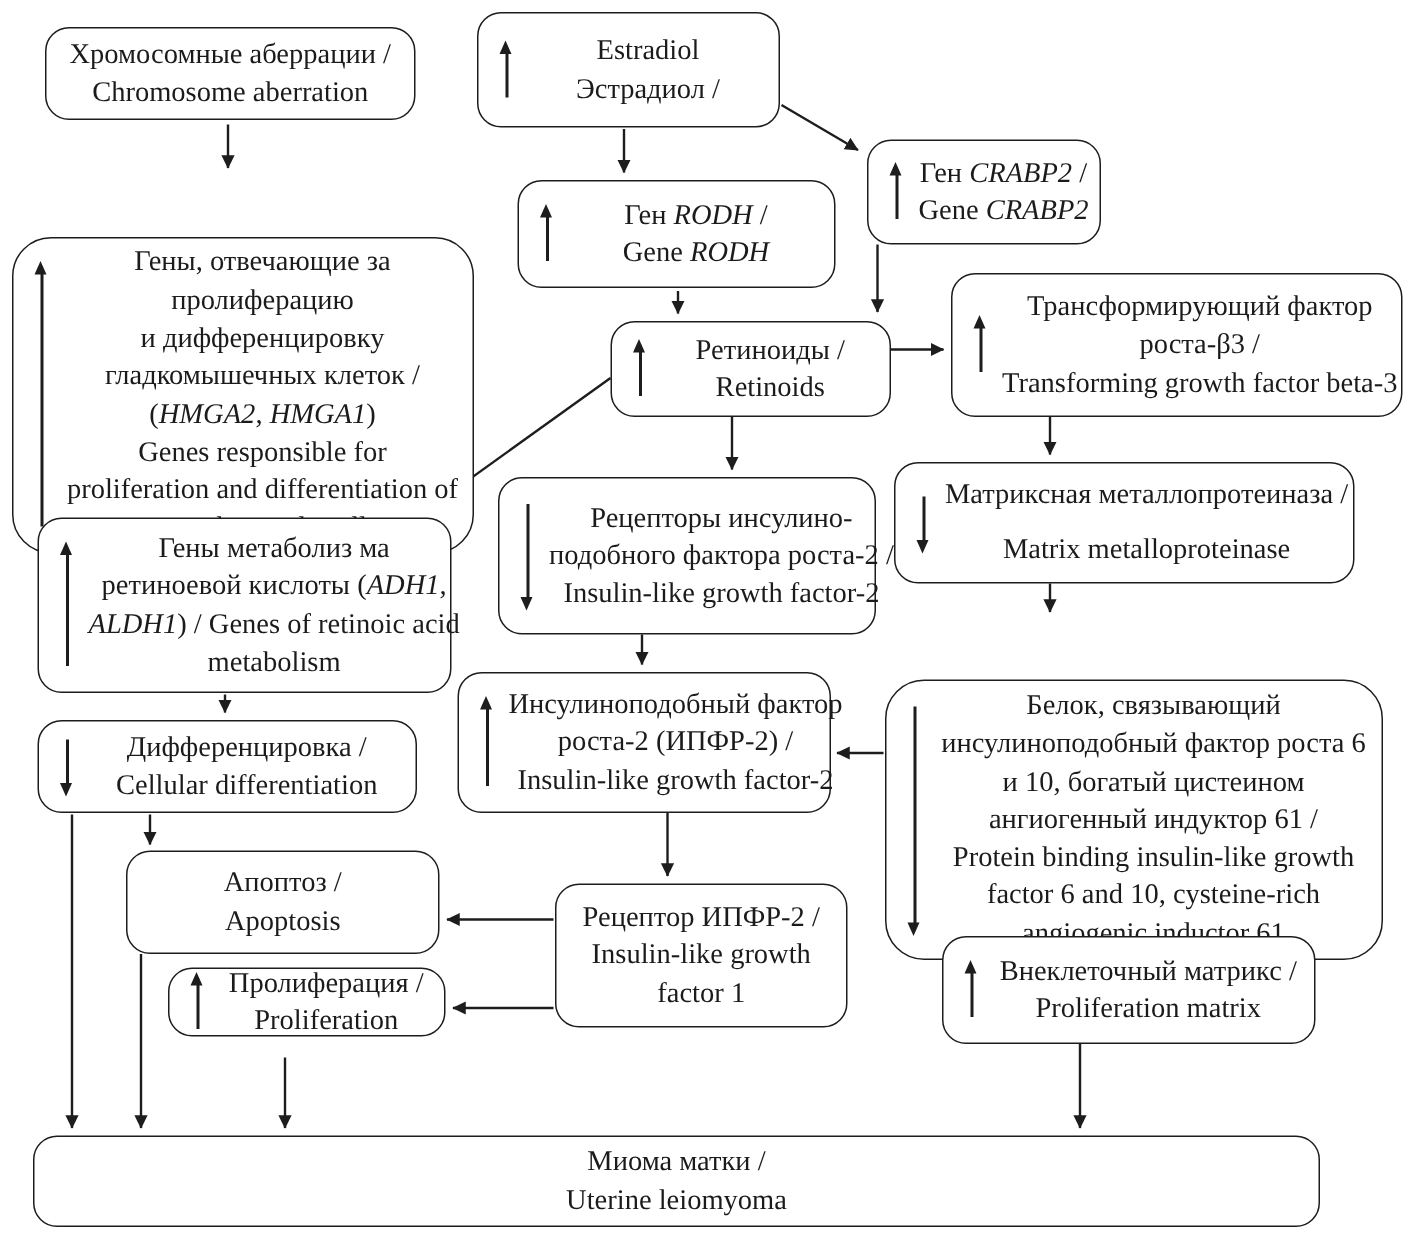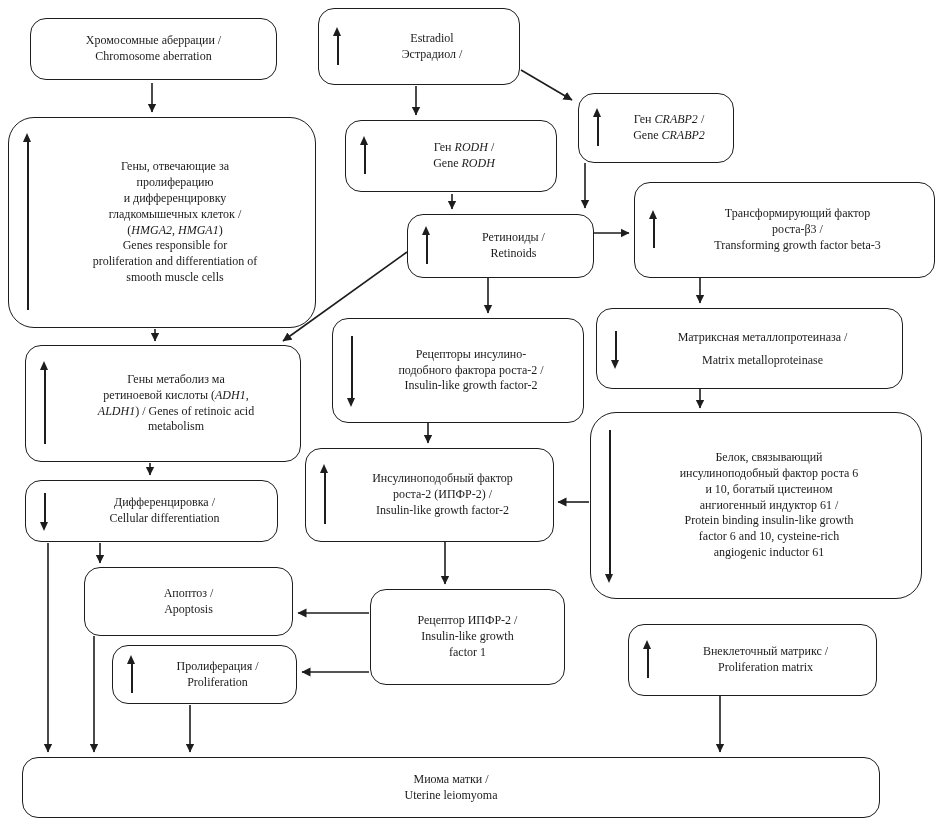--- a/index.html
+++ b/index.html
@@ -2,22 +2,22 @@
 <html><head>
 <meta charset="utf-8">
 <style>
   * { margin:0; padding:0; box-sizing:border-box; }
   html,body { background:#ffffff; }
   body { font-family:"Liberation Serif","DejaVu Serif",serif; color:#1b1b1b; }
   .canvas { position:relative; width:945px; height:825px; background:#ffffff; overflow:hidden; }
   .connectors { position:absolute; left:0; top:0; z-index:1; }
   .node { position:absolute; border:1.6px solid #1d1d1d; border-radius:16px; background:#ffffff;
           display:flex; align-items:center; z-index:2; }
-  .node.big-round { border-radius:26px; }
-  .ntext { flex:1; text-align:center; font-size:12px; line-height:1.33; padding:3px 7px; }
+  .node.big-round { border-radius:26px;margin-top:41px; }
+  .ntext { flex:1; text-align:center; font-size:19px; line-height:1.33; padding:3px 7px; }
   .ntext .line { white-space:nowrap; }
   .varrow { position:relative; width:13px; height:40px; flex:none; margin-left:13px; }
   .varrow.tall { align-self:stretch; height:auto; margin-top:15px; margin-bottom:15px; }
   .varrow::before { content:""; position:absolute; left:5.2px; width:1.7px; background:#1d1d1d; }
   .varrow.up::before { top:7px; bottom:2px; }
   .varrow.down::before { top:2px; bottom:7px; }
   .varrow.up::after { content:""; position:absolute; top:0; left:1.2px;
       border-left:4.6px solid transparent; border-right:4.6px solid transparent;
       border-bottom:9px solid #1d1d1d; }
   .varrow.down::after { content:""; position:absolute; bottom:0; left:1.2px;
@@ -181,21 +181,21 @@
       </div>
   </div>
 
   <div class="node" style="left:84px;top:567px;width:209px;height:69px">
     <div class="ntext">
         <div class="line">Апоптоз /</div>
         <div class="line">Apoptosis</div>
       </div>
   </div>
 
-  <div class="node" style="left:112px;top:645px;width:185px;height:59px">
+  <div class="node" style="left:112px;top:645px;width:185px;height:46px">
       <span class="varrow up"></span>
     <div class="ntext">
         <div class="line">Пролиферация /</div>
         <div class="line">Proliferation</div>
       </div>
   </div>
 
   <div class="node" style="left:370px;top:589px;width:195px;height:96px">
     <div class="ntext">
         <div class="line">Рецептор ИПФР-2 /</div>

